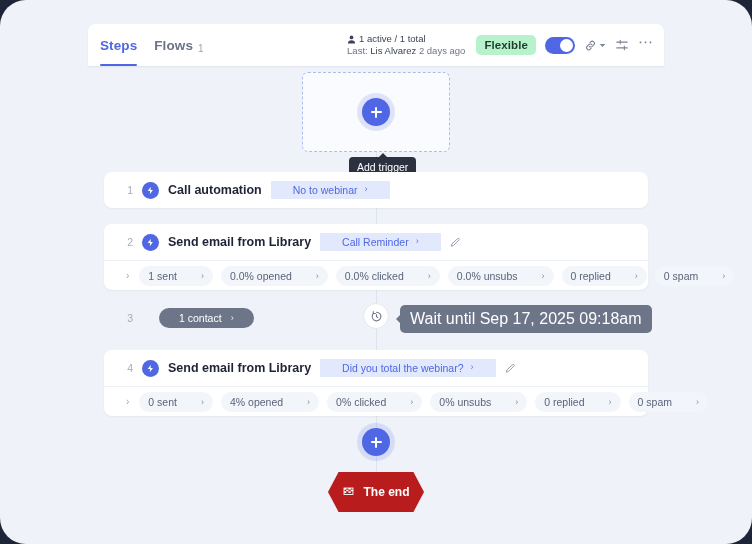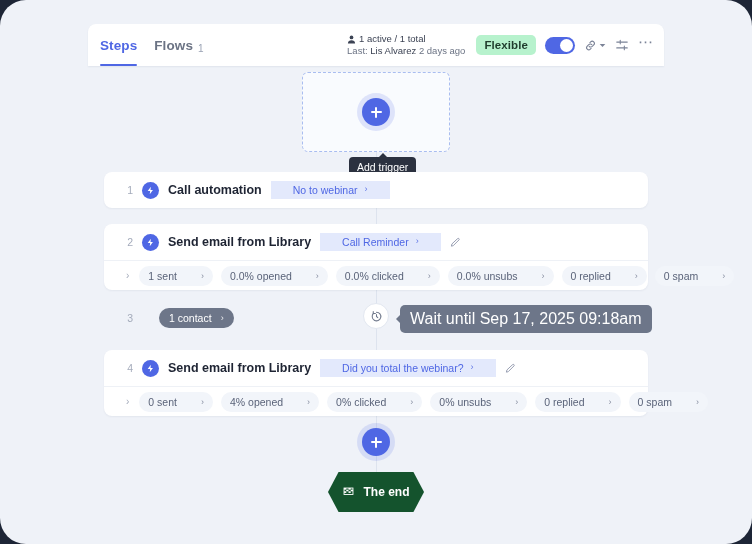--- a/index.html
+++ b/index.html
@@ -299,21 +299,21 @@
     gap: 9px;
     box-sizing: border-box;
   }
   .pill-dark {
     display: inline-flex;
     align-items: center;
     gap: 9px;
     background: #6d7689;
     color: #ffffff;
     font-size: 10.5px;
-    padding: 4px 10px;
+    padding: 4px 20px;
     border-radius: 11px;
     white-space: nowrap;
     cursor: pointer;
   }
   .clock-circle {
     position: absolute;
     left: 363px;
     top: 303px;
     width: 26px;
     height: 26px;
@@ -347,21 +347,21 @@
     border-right: 4px solid #6d7689;
   }
 
   
   .end-node {
     position: absolute;
     left: 328px;
     top: 472px;
     width: 96px;
     height: 40px;
-    background: #14532d;
+    background: #b91c1c;
     display: flex;
     align-items: center;
     justify-content: center;
     gap: 8px;
     color: #ffffff;
     font-size: 12px;
     font-weight: 600;
     clip-path: polygon(11% 0, 89% 0, 100% 50%, 89% 100%, 11% 100%, 0 50%);
     cursor: pointer;
   }

